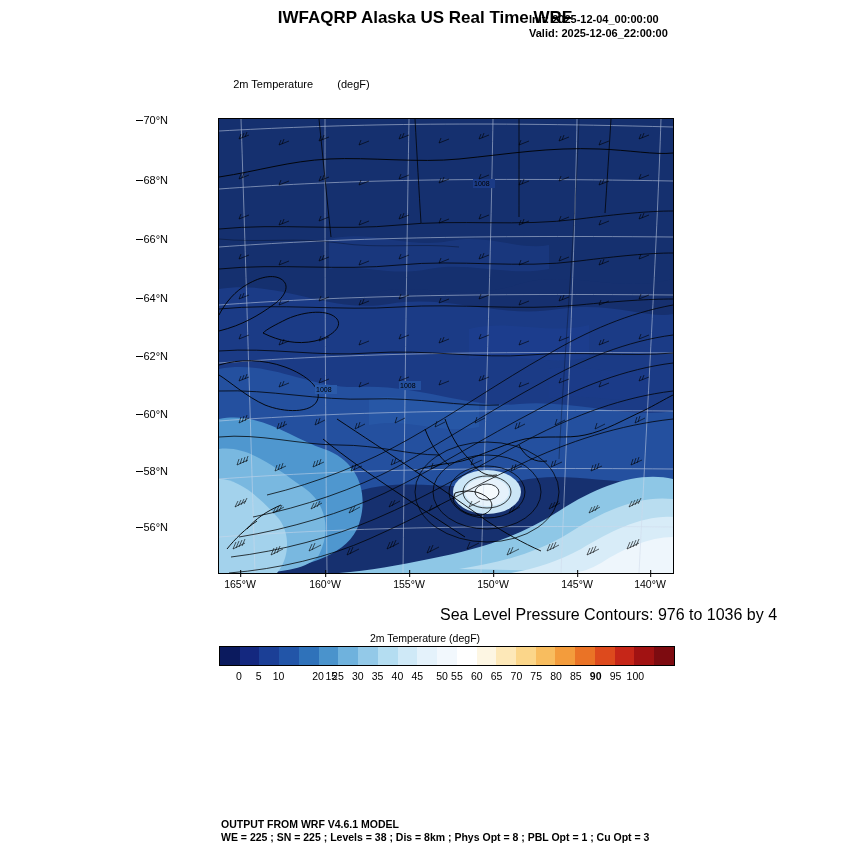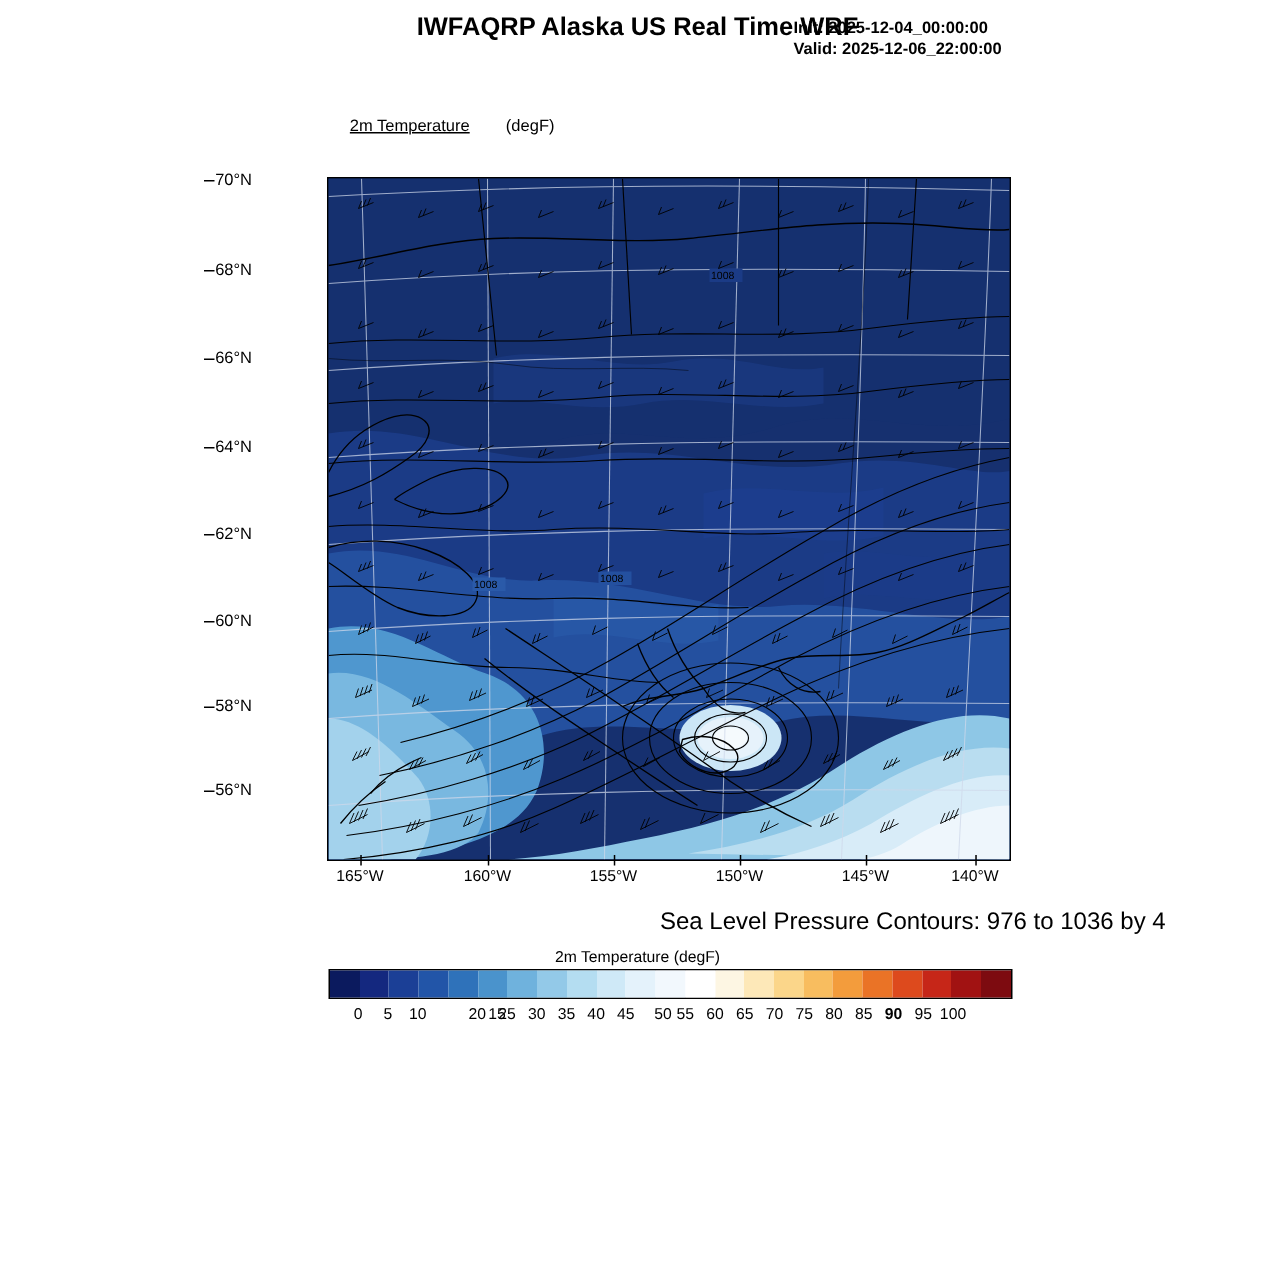--- a/index.html
+++ b/index.html
@@ -7,21 +7,21 @@
   .abs{position:absolute;}
 
   
   #title{left:0;top:8px;width:850px;text-align:center;font-size:17px;font-weight:bold;}
   #title span{display:inline-block;}
   #init-block{left:529px;top:12px;font-size:11px;font-weight:bold;line-height:14px;}
 
   
   #field-labels{left:221px;top:62px;font-size:11px;line-height:14.5px;}
   .fl-row{white-space:pre;}
-  .fl-name{display:inline-block;width:104px;text-decoration:underline;}
+  .fl-name{display:inline-block;width:104px;}
   .fl-unit{display:inline-block;}
 
   
   #map-frame{left:218px;top:118px;width:456px;height:456px;border:1px solid #000;box-sizing:border-box;overflow:hidden;background:#18357a;}
   #map-canvas{position:absolute;left:0;top:0;width:454px;height:454px;}
 
   
   .ytick{position:absolute;right:682px;font-size:11px;text-align:right;white-space:nowrap;transform:translateY(-50%);}
   .ytickmark{position:absolute;left:-7px;width:7px;height:1px;background:#000;}
   .xtick{position:absolute;top:578px;font-size:10.5px;text-align:center;transform:translateX(-50%);}
@@ -373,13 +373,15 @@
     <span class="cbl" style="left: 297.391px;">70</span>
     <span class="cbl" style="left: 317.217px;">75</span>
     <span class="cbl" style="left: 337.043px;">80</span>
     <span class="cbl" style="left: 356.87px;">85</span>
     <span class="cbl" style="left: 376.696px; font-weight: bold;">90</span>
     <span class="cbl" style="left: 396.522px;">95</span>
     <span class="cbl" style="left: 416.348px;">100</span>
   </div>
 
 <div class="abs" id="footer">
+  <div>OUTPUT FROM WRF V4.6.1 MODEL</div>
+  <div>WE = 225 ; SN = 225 ; Levels = 38 ; Dis = 8km ; Phys Opt = 8 ; PBL Opt = 1 ; Cu Opt = 3</div>
 </div>
 
 </body></html>

